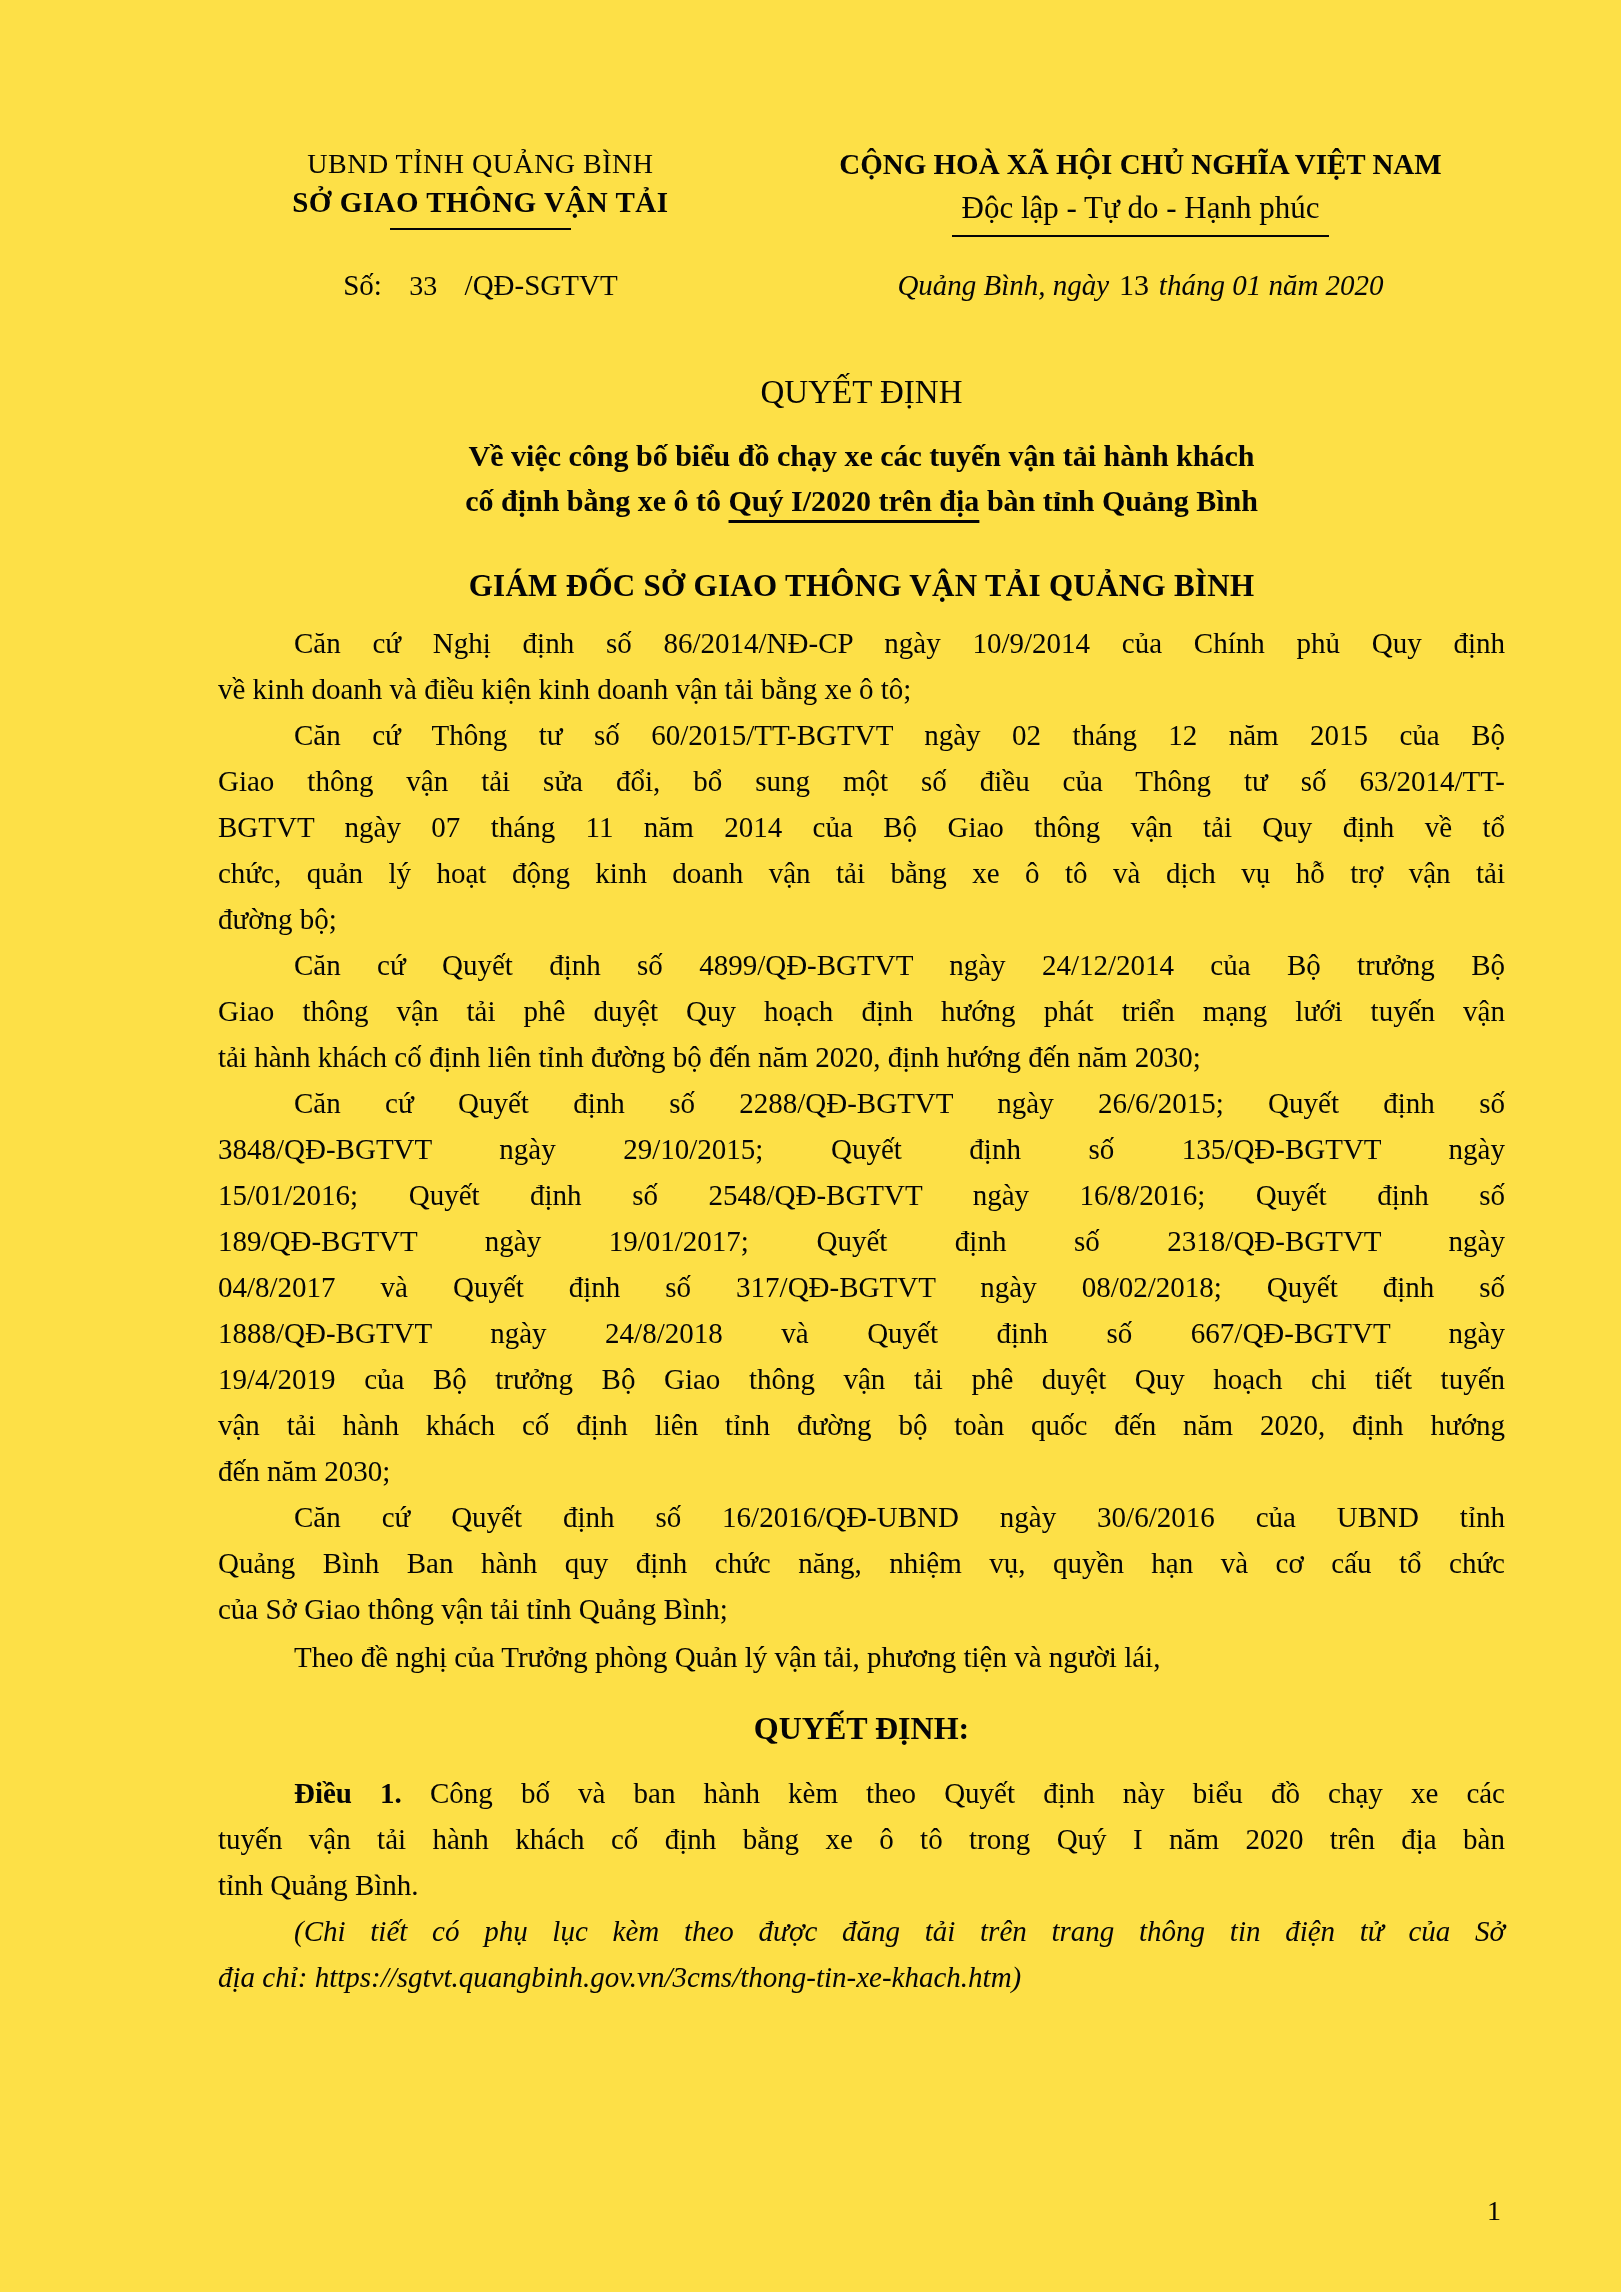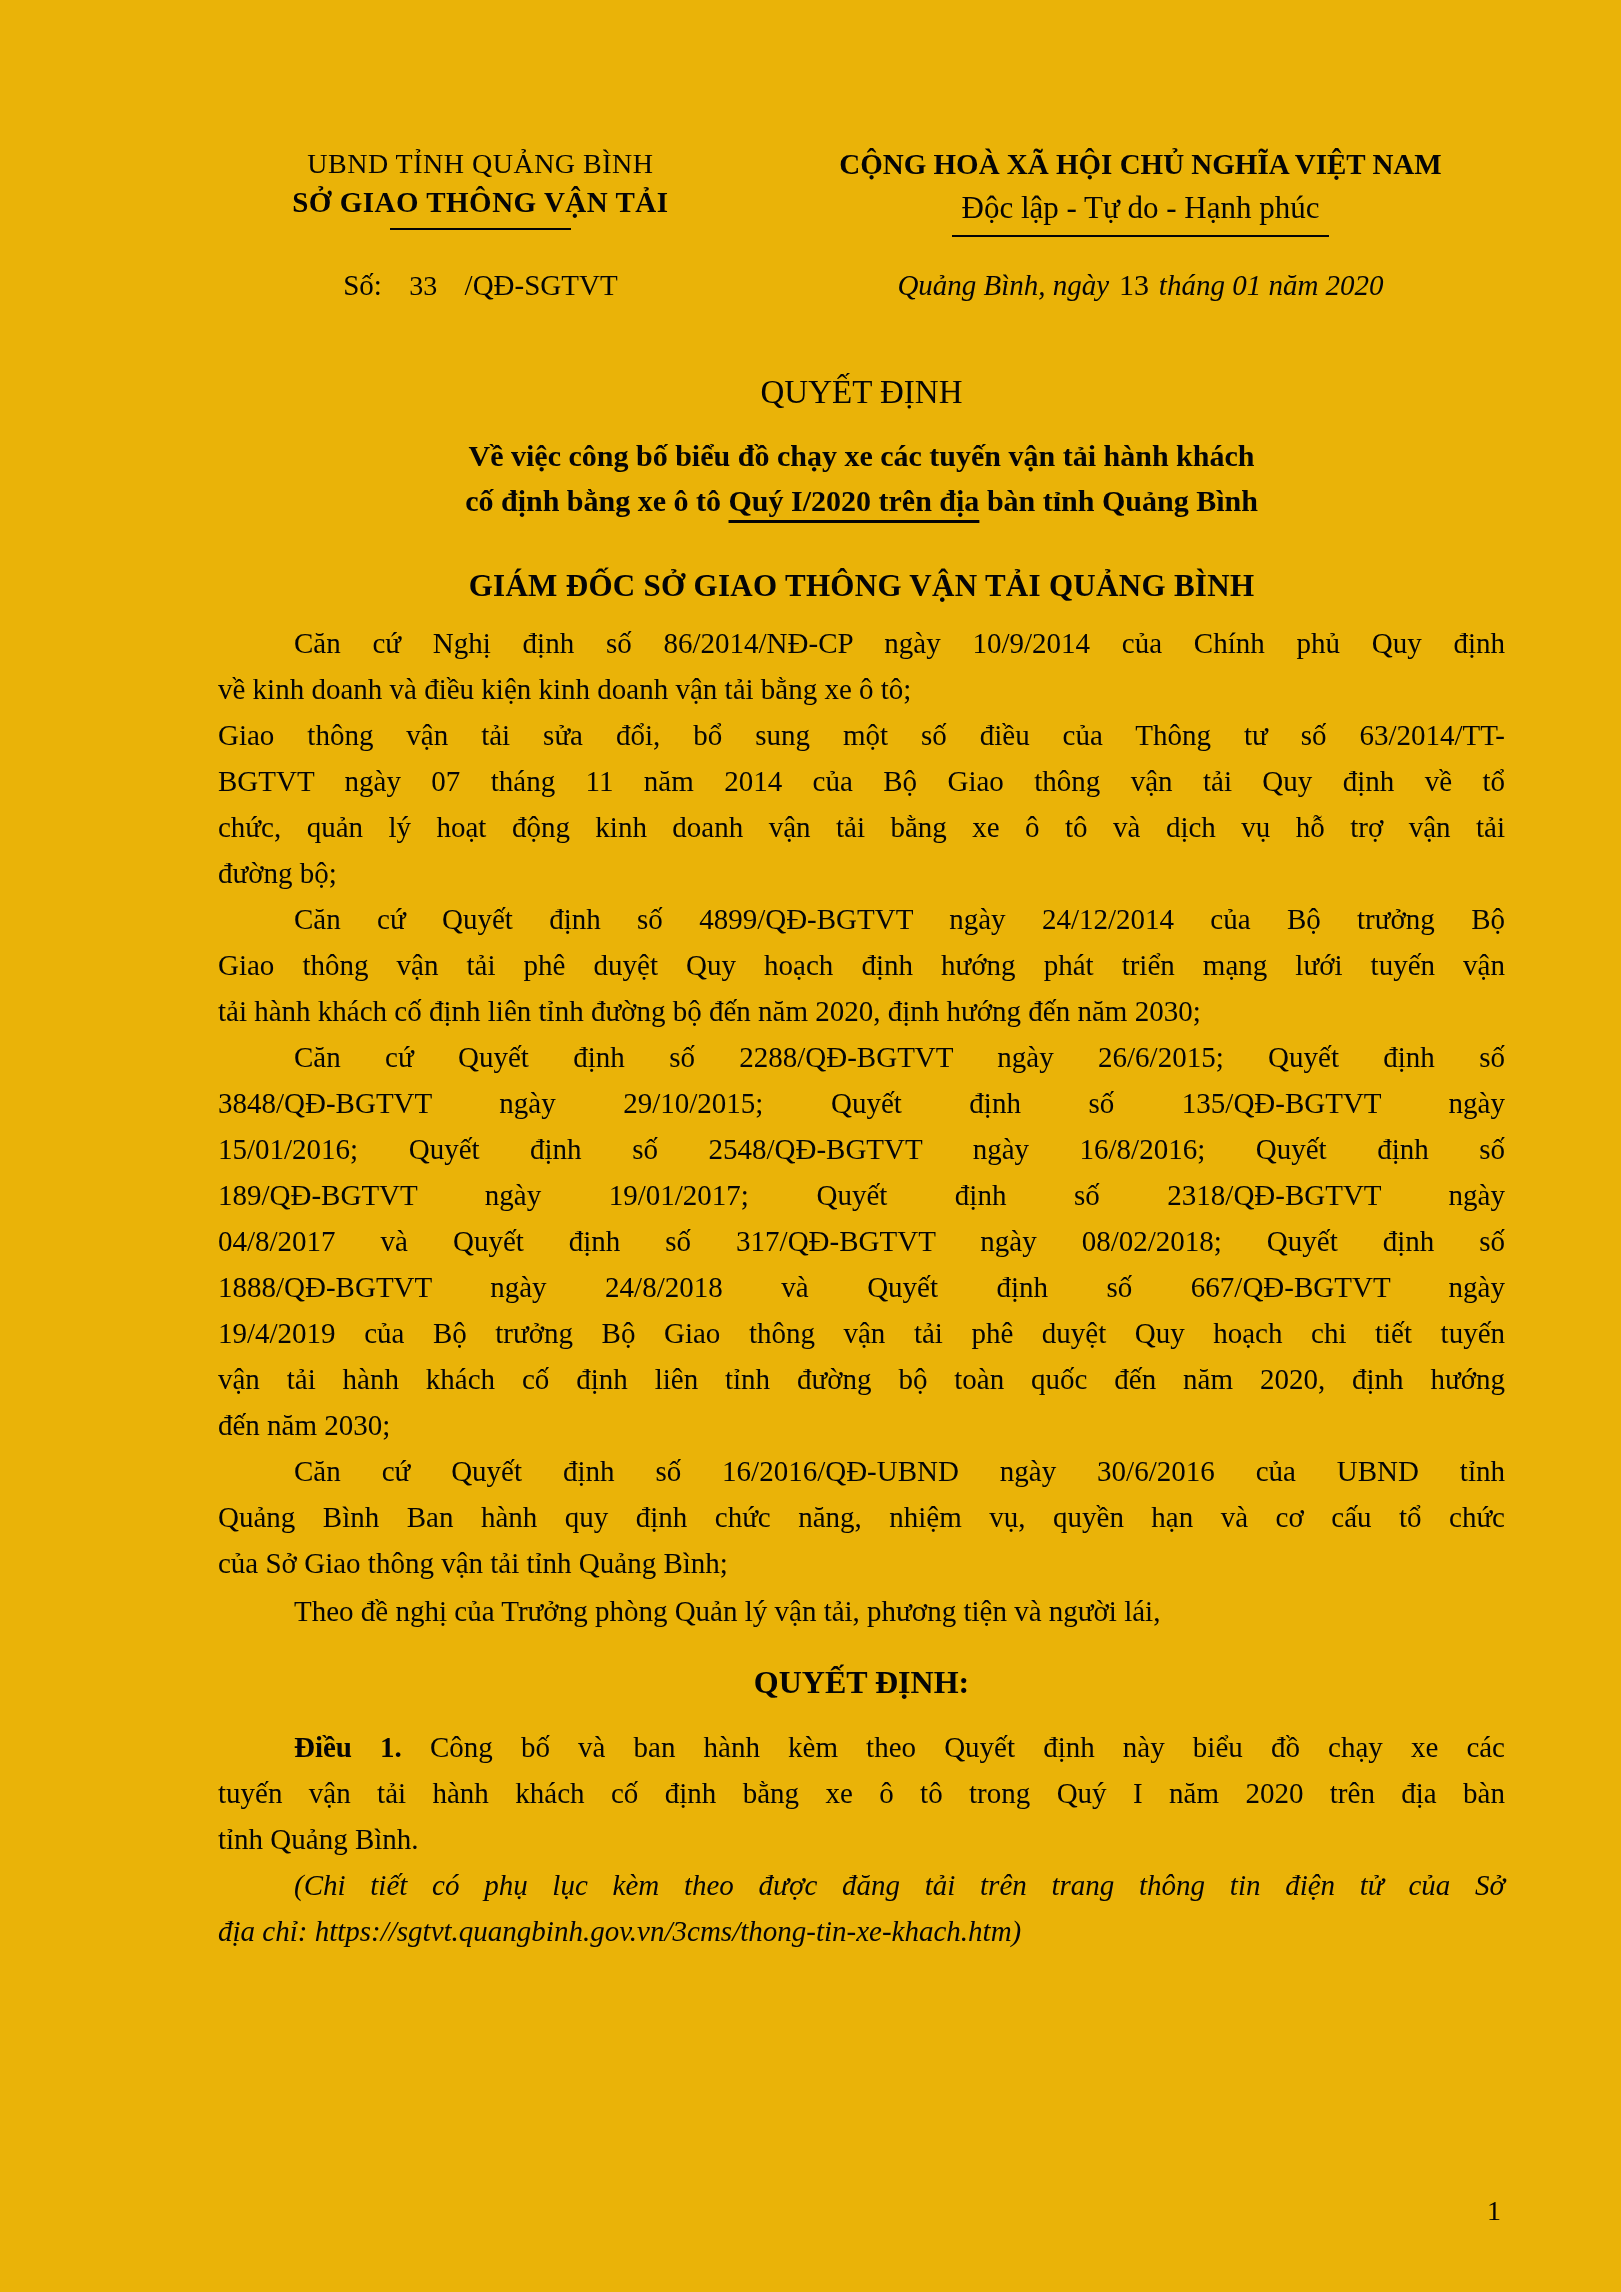--- a/index.html
+++ b/index.html
@@ -4,21 +4,21 @@
 <style>
   html, body {
     margin: 0;
     padding: 0;
     background: #ffffff;
   }
   .page {
     position: relative;
     width: 1621px;
     height: 2293px;
-    background: #eab308;
+    background: #fde047;
     color: #050505;
     font-family: "Liberation Serif", "DejaVu Serif", serif;
     box-sizing: border-box;
     padding: 145px 116px 0 218px;
     overflow: hidden;
   }
 
   
   .header-row { display: flex; align-items: flex-start; }
   .hcol.left  { flex: 0 0 470px; margin-left: 27.4px; text-align: center; }
@@ -93,20 +93,21 @@
   <div class="doc-subject"><span>cố định bằng xe ô tô </span><span class="u-words">Quý I/2020 trên địa</span><span> bàn tỉnh Quảng Bình</span></div>
 
   <div class="issuer">GIÁM ĐỐC SỞ GIAO THÔNG VẬN TẢI QUẢNG BÌNH</div>
 
   <div class="bodytext">
     <div class="para">
         <div class="line jfull indent">Căn cứ Nghị định số 86/2014/NĐ-CP ngày 10/9/2014 của Chính phủ Quy định</div>
         <div class="line">về kinh doanh và điều kiện kinh doanh vận tải bằng xe ô tô;</div>
       </div>
     <div class="para">
+        <div class="line jfull indent">Căn cứ Thông tư số 60/2015/TT-BGTVT ngày 02 tháng 12 năm 2015 của Bộ</div>
         <div class="line jfull">Giao thông vận tải sửa đổi, bổ sung một số điều của Thông tư số 63/2014/TT-</div>
         <div class="line jfull">BGTVT ngày 07 tháng 11 năm 2014 của Bộ Giao thông vận tải Quy định về tổ</div>
         <div class="line jfull">chức, quản lý hoạt động kinh doanh vận tải bằng xe ô tô và dịch vụ hỗ trợ vận tải</div>
         <div class="line">đường bộ;</div>
       </div>
     <div class="para">
         <div class="line jfull indent">Căn cứ Quyết định số 4899/QĐ-BGTVT ngày 24/12/2014 của Bộ trưởng Bộ</div>
         <div class="line jfull">Giao thông vận tải phê duyệt Quy hoạch định hướng phát triển mạng lưới tuyến vận</div>
         <div class="line">tải hành khách cố định liên tỉnh đường bộ đến năm 2020, định hướng đến năm 2030;</div>
       </div>

